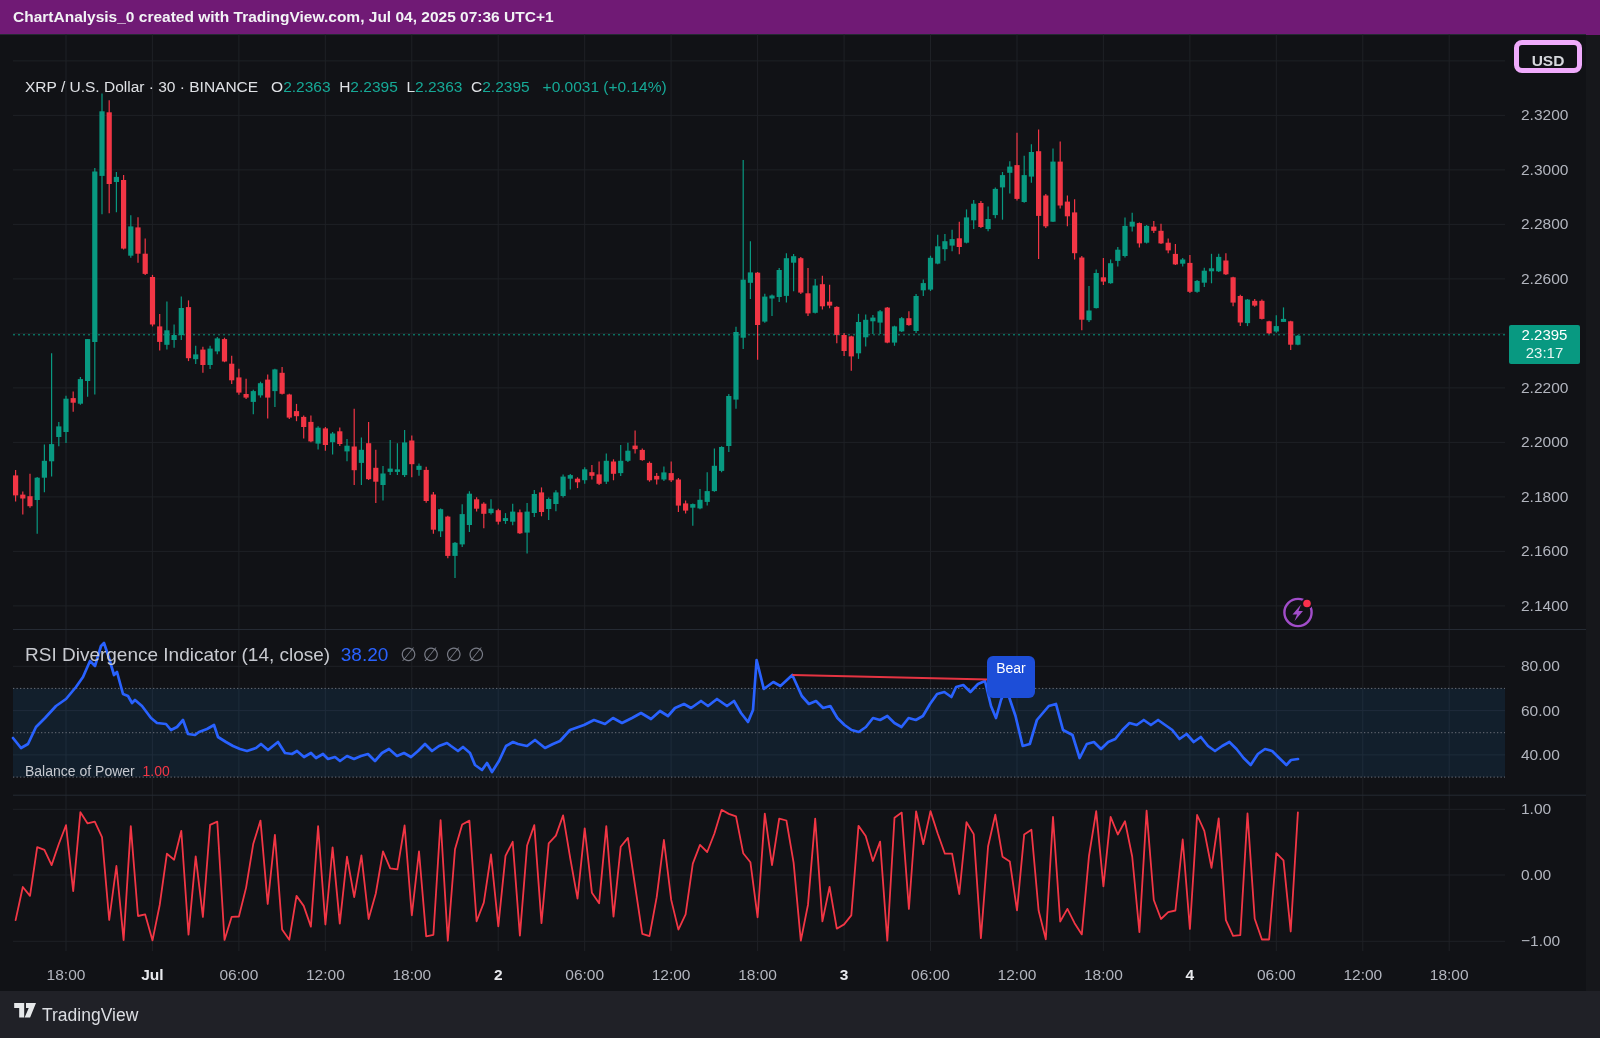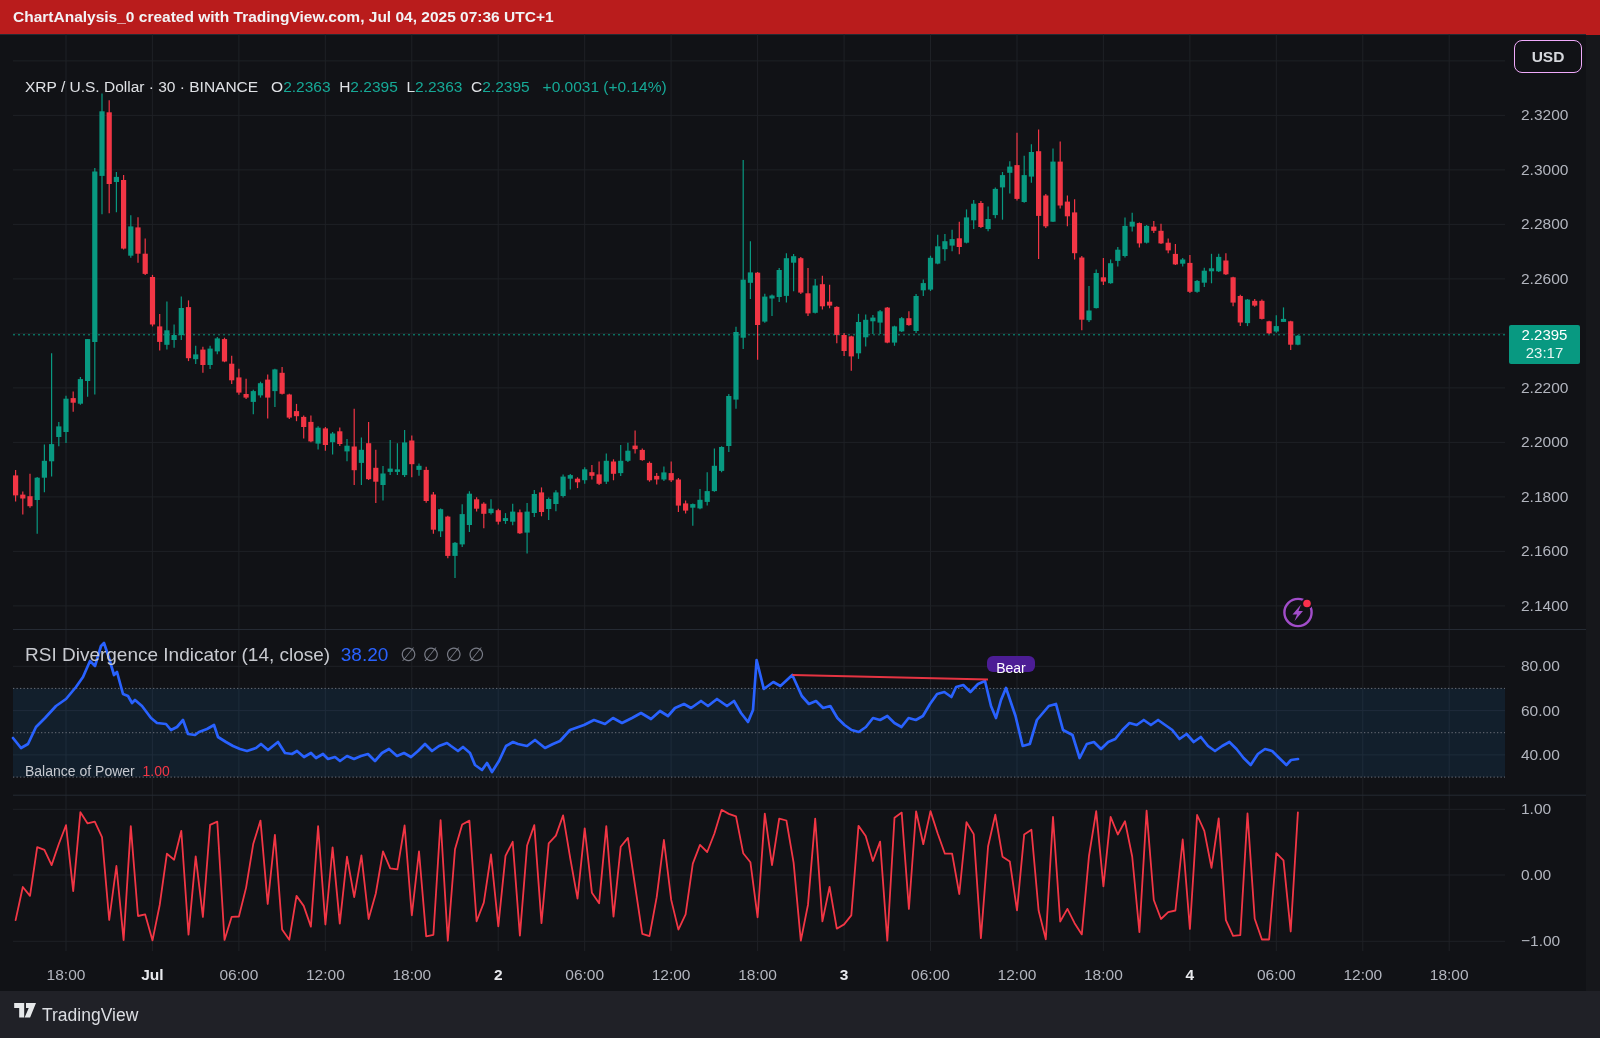--- a/index.html
+++ b/index.html
@@ -1,36 +1,36 @@
 <!DOCTYPE html>
 <html><head><meta charset="utf-8"><style>
 * { margin:0; padding:0; box-sizing:border-box; }
 html,body { width:1600px; height:1038px; background:#111216; overflow:hidden;
   font-family:"Liberation Sans", sans-serif; }
-.hdr { position:absolute; left:0; top:0; width:1600px; height:37px; background:#b91c1c;
+.hdr { position:absolute; left:0; top:0; width:1600px; height:37px; background:#701a75;
   color:#f2f3f5; font-size:15.5px; font-weight:bold; line-height:34px; padding-left:13px; }
 .ftr { position:absolute; left:0; top:990.5px; width:1600px; height:47.5px; background:#202127; }
 .rightpad { position:absolute; left:1586px; top:34.5px; width:14px; height:956px; background:#16171b; }
 svg { position:absolute; left:0; top:0; }
 .ax { fill:#b2b5be; font-size:15.5px; }
 .axb { fill:#e8e9ed; font-size:15.5px; font-weight:bold; }
 .title { position:absolute; left:25px; top:48.5px; font-size:15.5px; color:#dfe1e5;margin-top:29px; }
 .title .v { color:#16a997; }
 .rtitle { position:absolute; left:25px; top:643px; font-size:19px; color:#c8cad0; }
 .rtitle .v { color:#2962ff; }
 .rtitle .z { color:#787b86; letter-spacing:6px; margin-left:12px; }
 .btitle { position:absolute; left:25px; top:763px; font-size:14px; color:#c8cad0; }
 .btitle .v { color:#f23645; }
-.usd { position:absolute; left:1514px; top:40px; width:68px; height:33px; border:1px solid #f0abfc;
+.usd { position:absolute; left:1514px; top:40px; width:68px; height:33px; border:5px solid #f0abfc;
   border-radius:8px; color:#d6d8dd; font-size:15.5px; font-weight:bold; text-align:center; line-height:31px; }
 .plabel { position:absolute; left:1509px; top:324.5px; width:71px; height:39px; background:#089981;
   border-radius:2px; color:#fff; text-align:center; }
 .plabel .p1 { font-size:15px; line-height:20px; }
 .plabel .p2 { font-size:15px; line-height:15px; opacity:.9; }
-.bear { position:absolute; left:987px; top:656px; width:48px; height:16px; background:#4c1d95;
+.bear { position:absolute; left:987px; top:656px; width:48px; height:42px; background:#1d4ed8;
   border-radius:6px; color:#fff; font-size:14px; text-align:center; line-height:24px; }
 .tvlogo { position:absolute; left:14px; top:1003px; }
 .tvtext { position:absolute; left:42px; top:1005px; font-size:17.5px; font-weight:normal; color:#dcdee3; }
 </style></head><body>
 <div class="ftr"></div>
 <div class="hdr">ChartAnalysis_0 created with TradingView.com, Jul 04, 2025 07:36 UTC+1</div>
 <div class="rightpad"></div>
 <svg width="1600" height="1038" viewBox="0 0 1600 1038">
   <rect x="0" y="34.5" width="1586" height="956" fill="#111216"></rect>
   <line x1="0" y1="34.5" x2="1586" y2="34.5" stroke="#252a33" stroke-width="1"></line>

